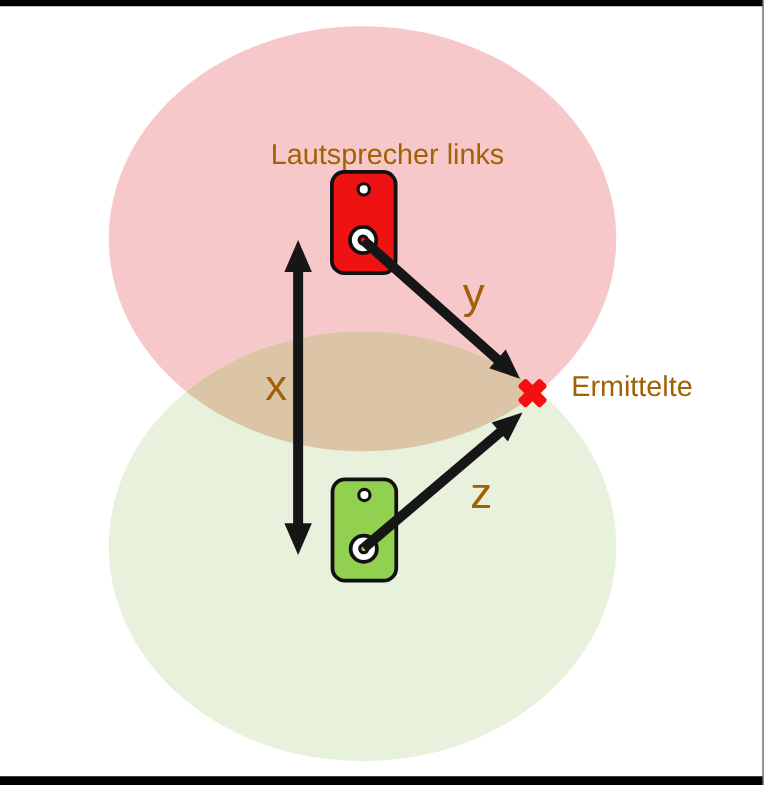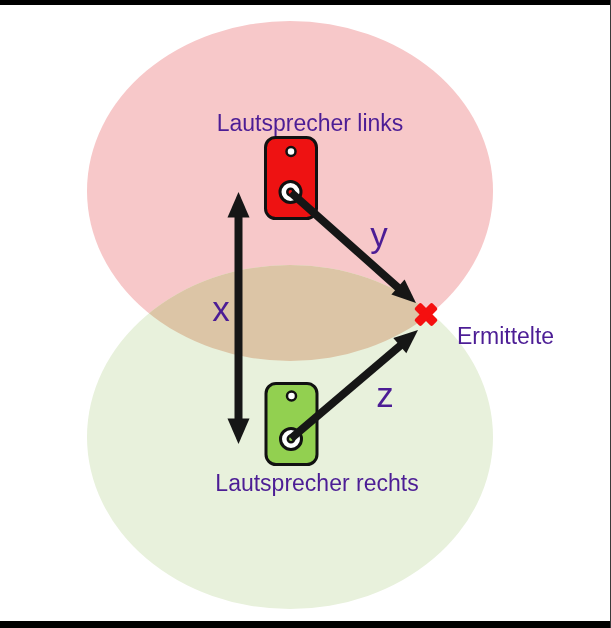--- a/index.html
+++ b/index.html
@@ -11,37 +11,36 @@
     font-family:"Liberation Sans", sans-serif;
     border-right:1px solid #3a3a3a;
     box-sizing:border-box;
   }
   .frame-bar{position:absolute;left:0;width:611px;background:#000000;}
   .frame-top{top:0;height:5px;}
   .frame-bottom{top:621px;height:7px;}
   svg.diagram{position:absolute;left:0;top:0;}
   .lbl{
     position:absolute;
-    color:#4c1d95;
+    color:#a16207;
     white-space:nowrap;
   }
   .speaker-label{
     font-size:23px;
     line-height:27px;
     transform:translateX(-50%);
   }
   .dist-label{
     font-size:35px;
     line-height:35px;
     transform:translateX(-50%);
   }
   .pos-label{
     font-size:23px;
     line-height:31px;
-    margin-top:27px;
   }
   .arrow-line{stroke:#161616;stroke-width:8;fill:none;}
   .arrow-head{fill:#161616;stroke:none;}
   .outline{stroke:#111111;}
 </style>
 </head>
 <body>
 
 <div class="stage">
 
@@ -89,21 +88,20 @@
     </g>
 
     <g transform="translate(426,314.5) rotate(45)" fill="#f50f0f">
       <rect x="-12.5" y="-4.6" width="25" height="9.2" rx="2"></rect>
       <rect x="-4.6" y="-12.5" width="9.2" height="25" rx="2"></rect>
     </g>
   </svg>
 
   <div class="lbl speaker-label" style="left:310px;top:110px;">Lautsprecher links</div>
 
-  <div class="lbl speaker-label" style="left:317px;top:470px;">Lautsprecher rechts</div>
 
   <div class="lbl dist-label" style="left:221px;top:291px;">x</div>
 
   <div class="lbl dist-label" style="left:379px;top:217px;">y</div>
 
   <div class="lbl dist-label" style="left:385px;top:377px;">z</div>
 
   <div class="lbl pos-label" style="left:457px;top:294px;">
     <div>Ermittelte</div>
   </div>

